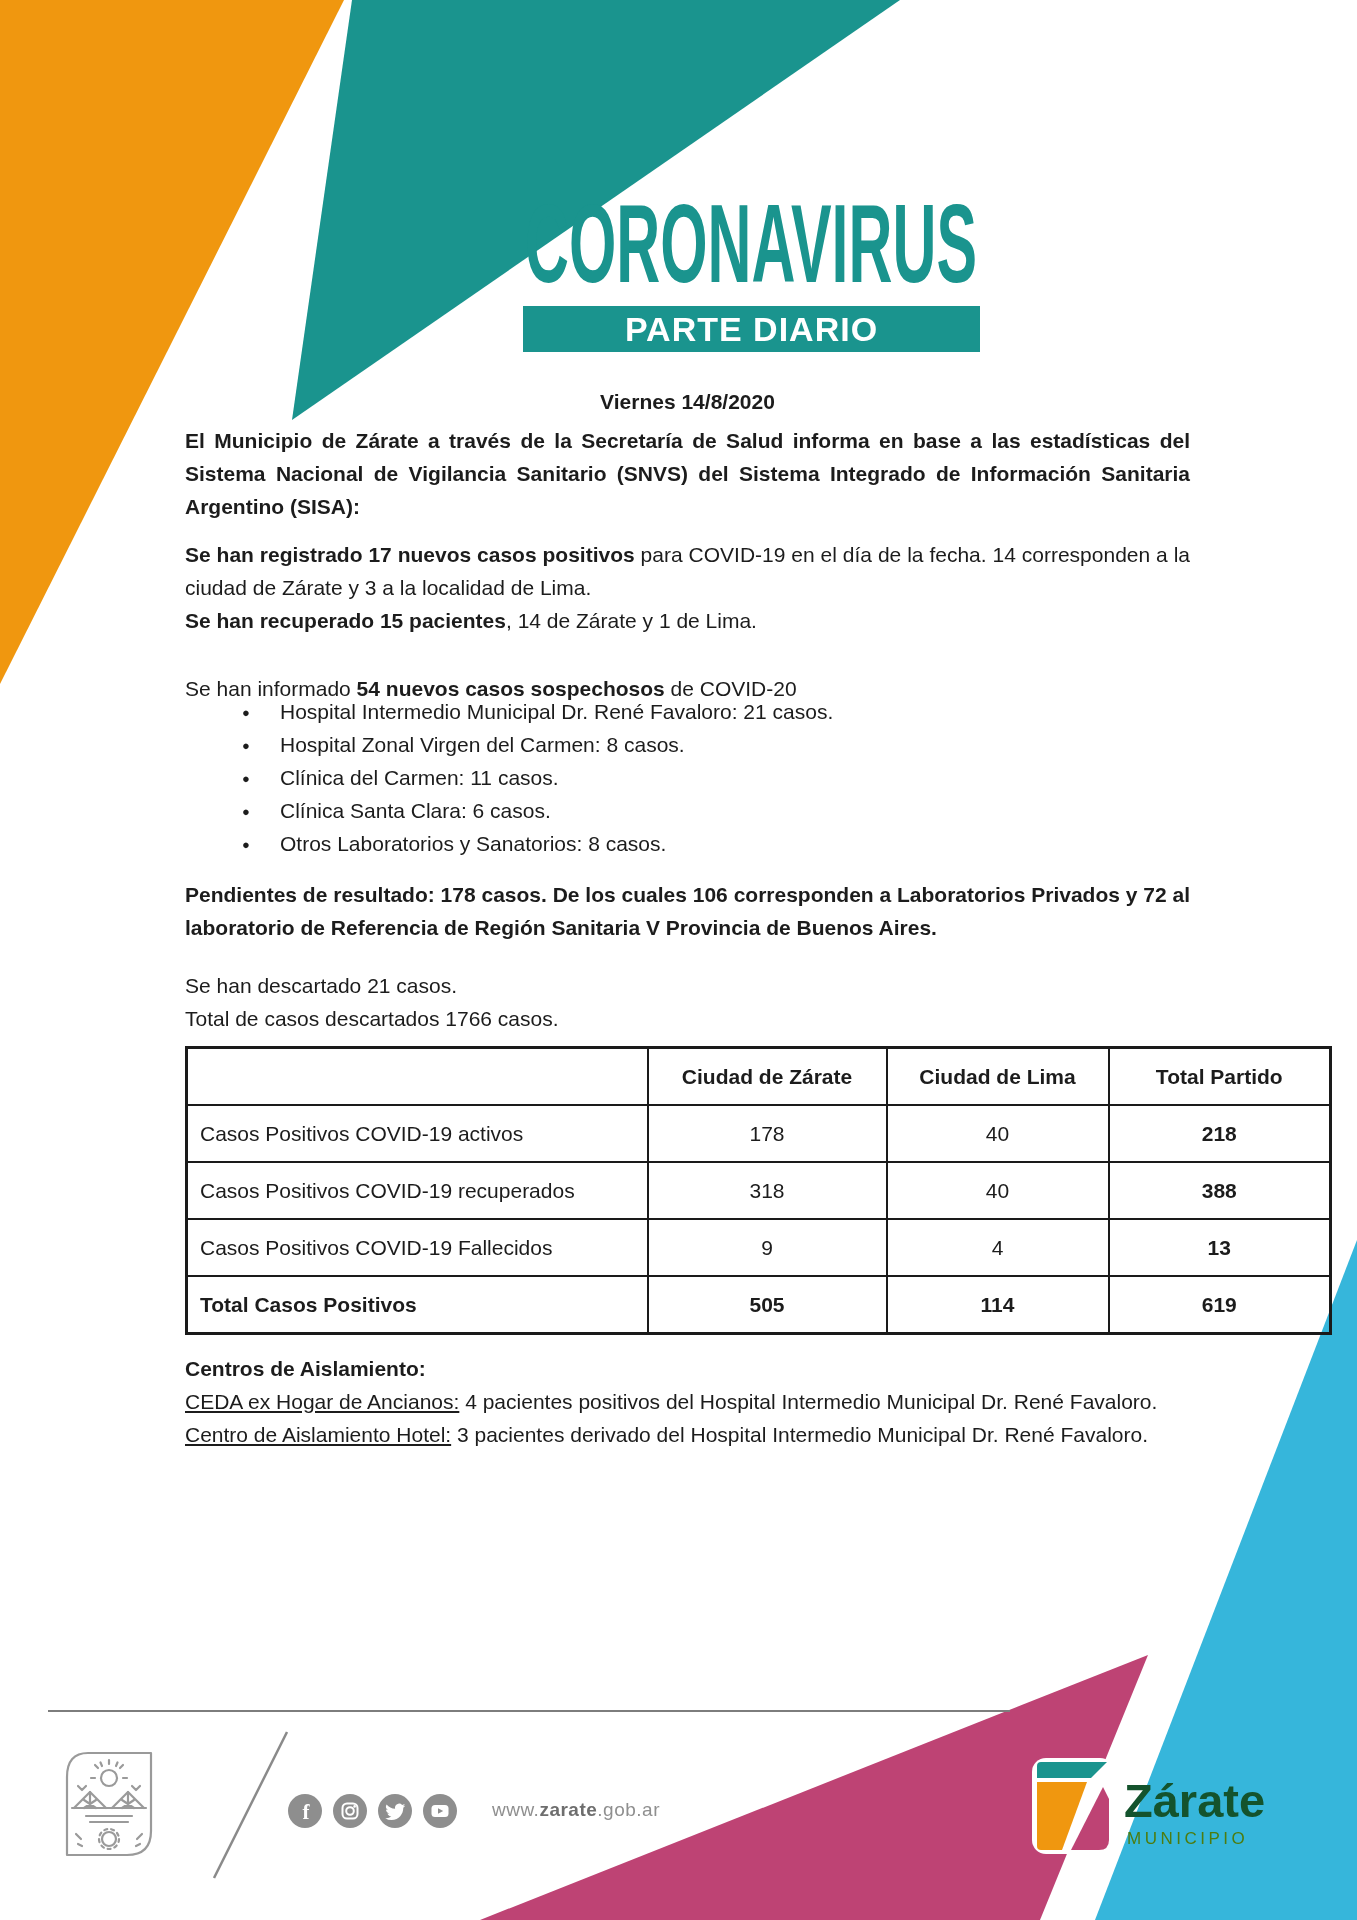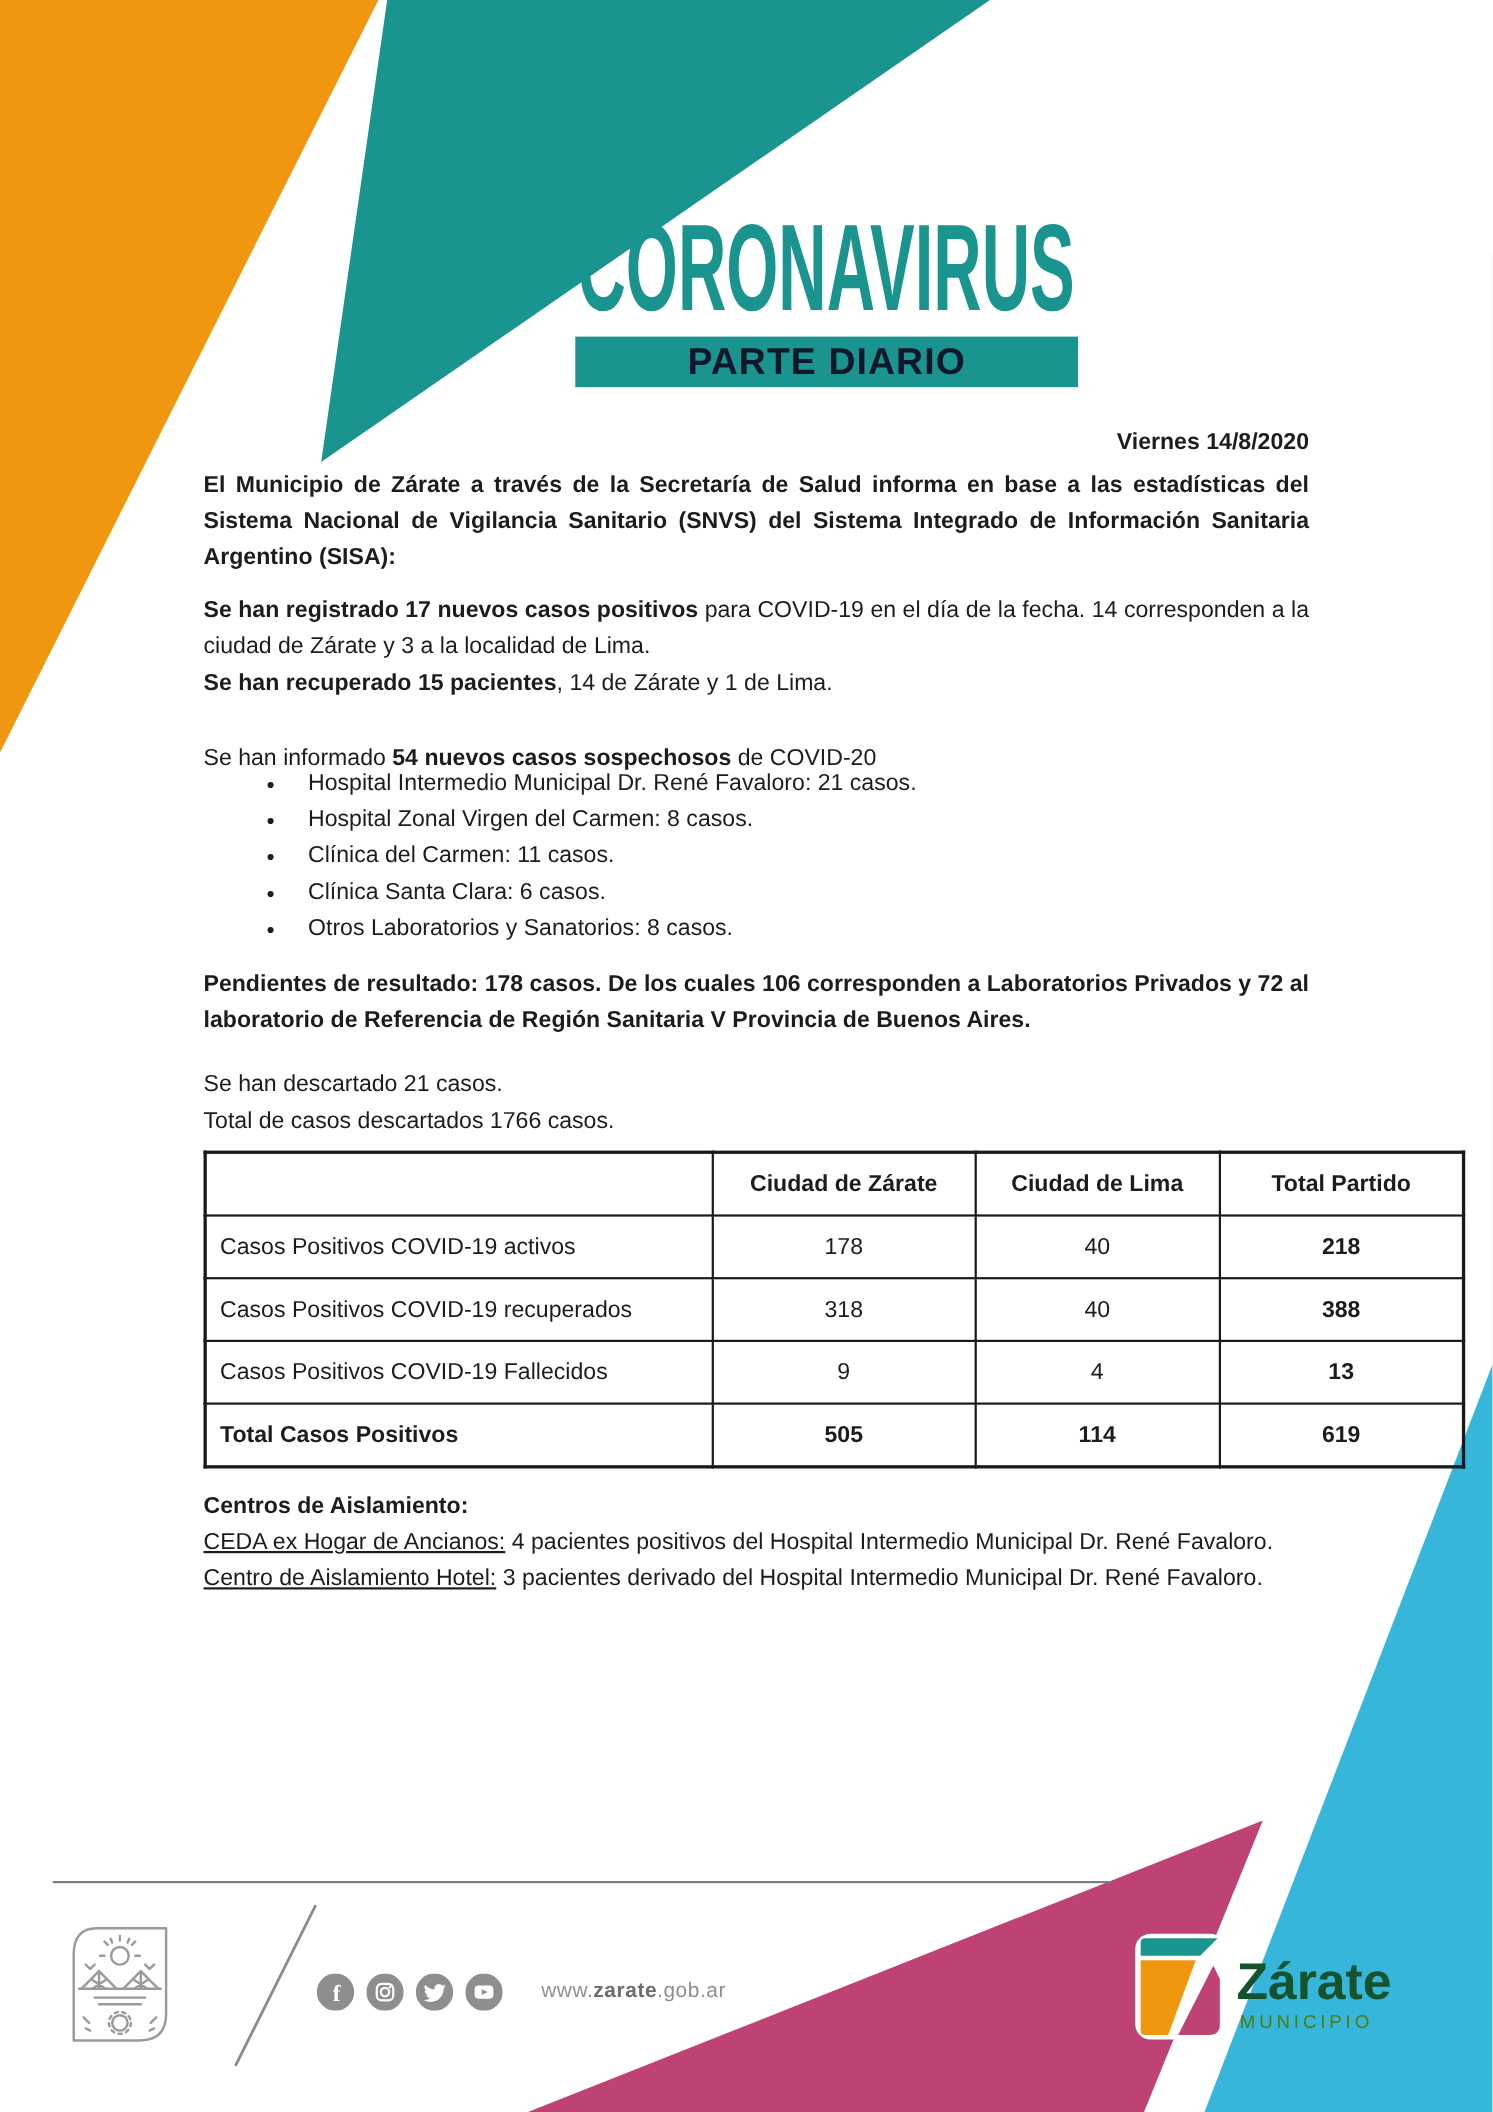--- a/index.html
+++ b/index.html
@@ -9,25 +9,25 @@
     font-family:"Liberation Sans",sans-serif;color:#1c1c1c;
   }
   .bg-svg{position:absolute;left:0;top:0;width:1357px;height:1920px;}
   
   .title-svg{position:absolute;left:523px;top:176px;}
   .subtitle-band{
     position:absolute;left:523px;top:306px;width:457px;height:46px;
     display:flex;align-items:center;justify-content:center;
   }
   .subtitle-band span{
-    color:#0f172a;font-weight:bold;font-size:34px;letter-spacing:1px;
+    color:#ffffff;font-weight:bold;font-size:34px;letter-spacing:1px;
   }
   
   .content{position:absolute;left:185px;width:1005px;font-size:21px;line-height:33px;}
-  .right{text-align:right;}
+  .right{text-align:center;}
   .just{text-align:justify;}
   .b{font-weight:bold;}
   .u{text-decoration:underline;}
   .date-line{top:385px;}
   .intro{top:424px;}
   .cases{top:538px;}
   .suspected{top:672px;}
   ul.hospitals{
     position:absolute;left:185px;top:695px;width:1005px;margin:0;
     padding-left:95px;list-style:none;font-size:21px;line-height:33px;

